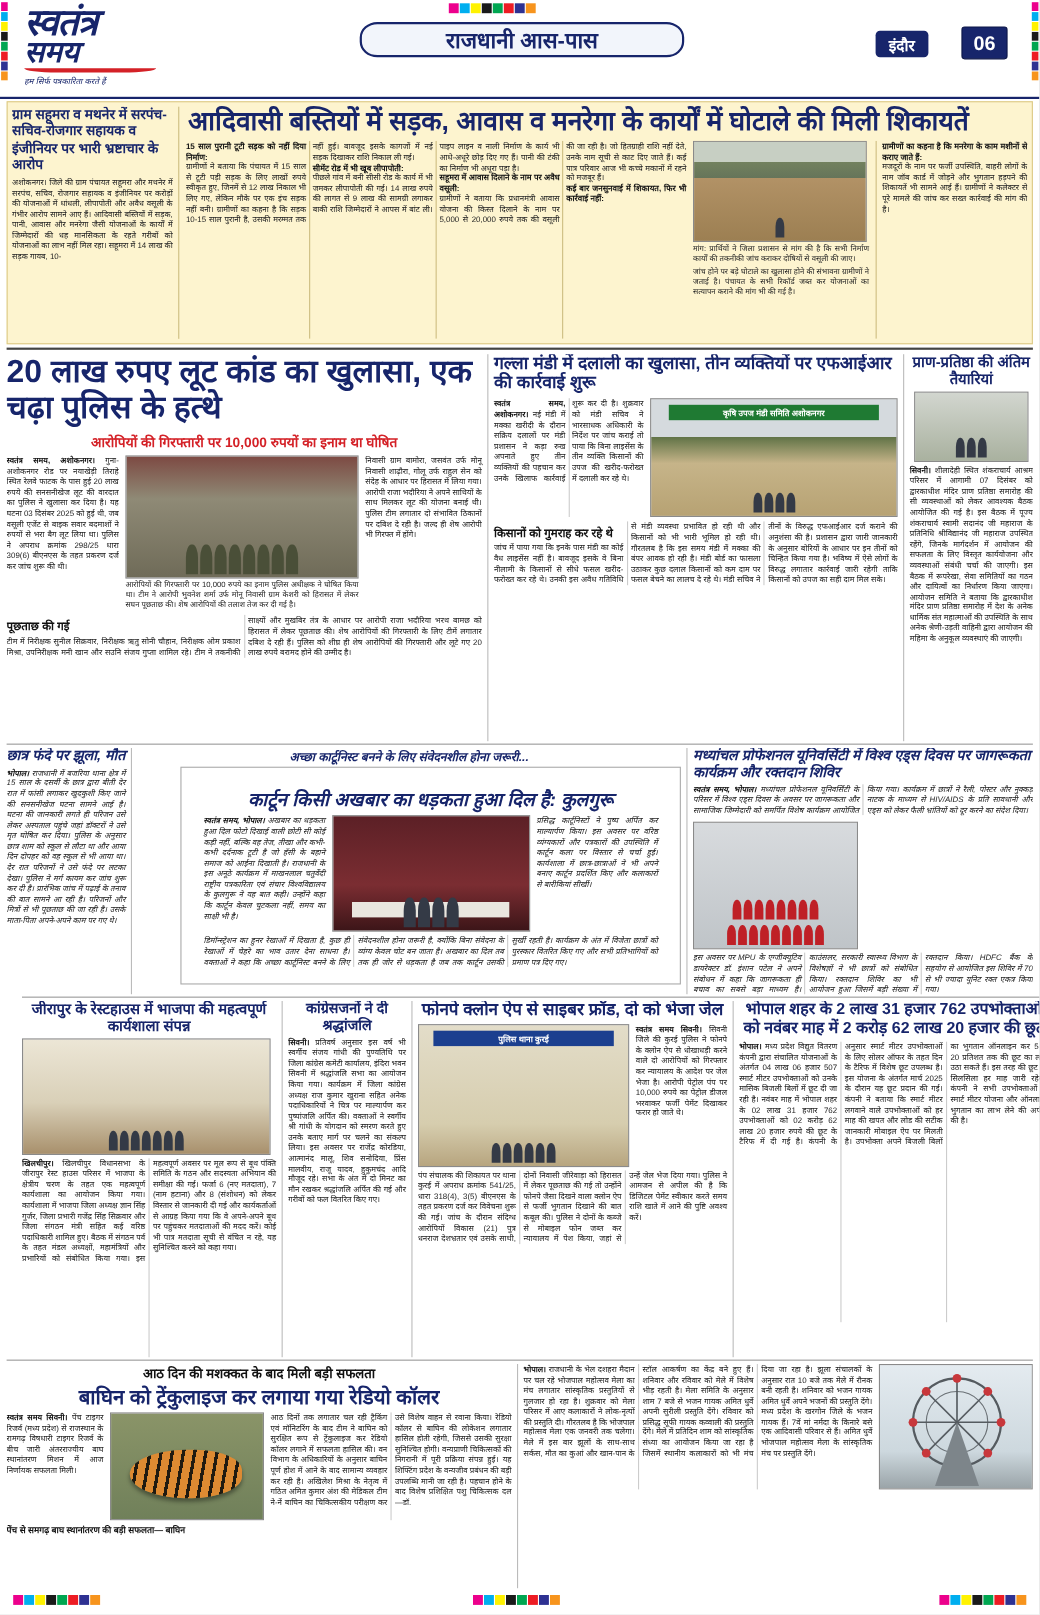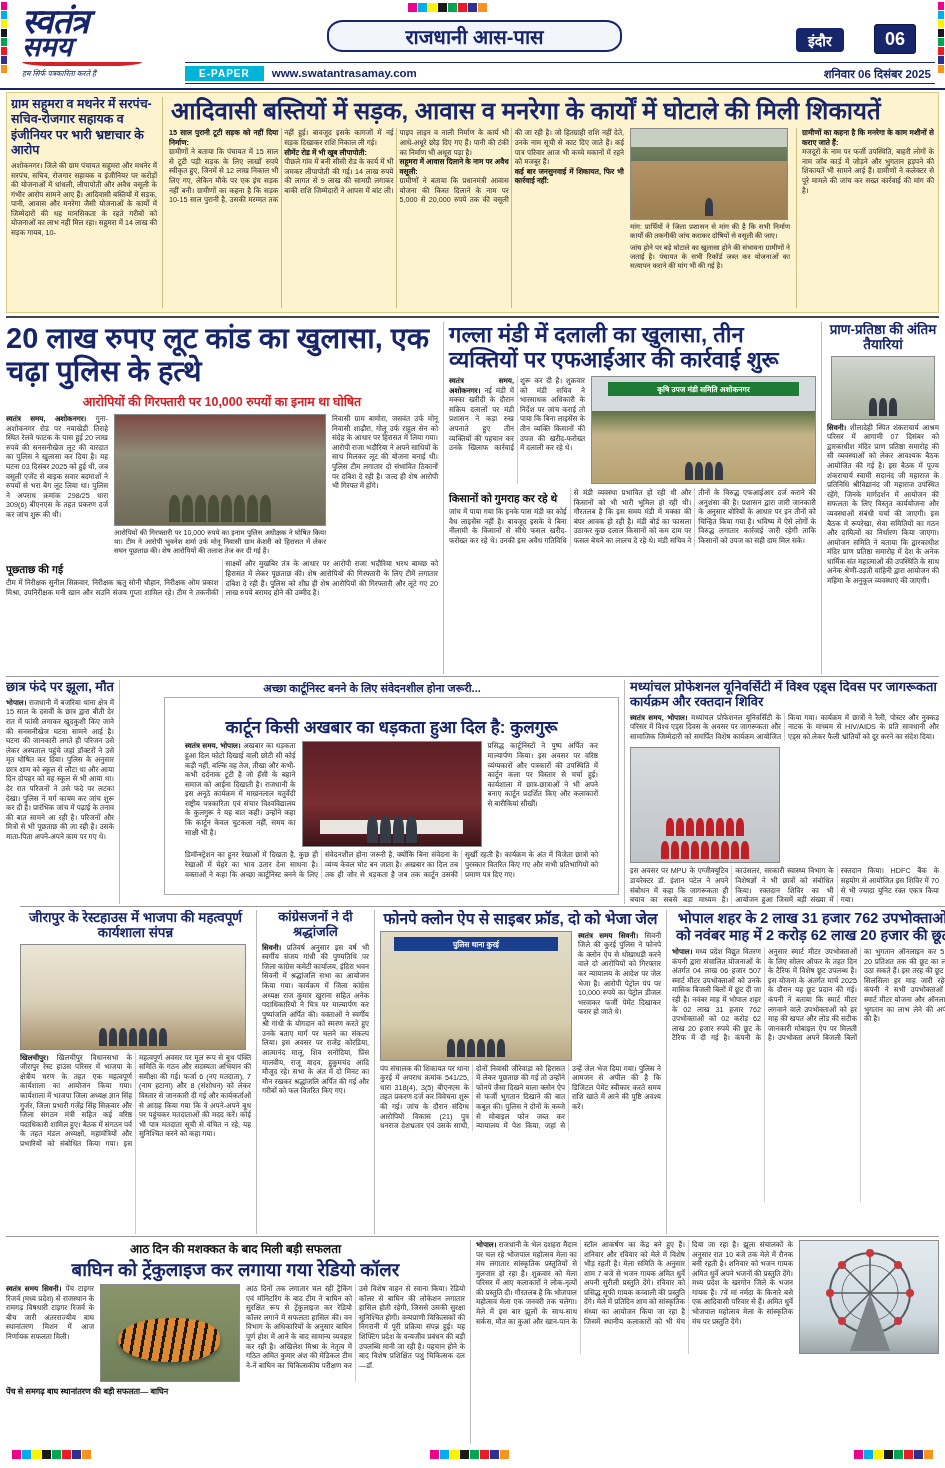--- a/index.html
+++ b/index.html
@@ -56,28 +56,28 @@
 
   
   .band2 { left:6px; top:316px; width:933px; height:358px; border-top:2px solid #444; display:flex; padding-top:4px; }
   .loot { width:438px; padding-right:5px; }
   .loot .hl { font-size:29px; text-align:left; }
   .redsub { color:#d42127; font-size:12.5px; font-weight:bold; text-align:center; margin:5px 0 4px; }
   .loot-row { display:flex; gap:6px; }
   .loot-c1 { width:102px; }
   .loot-c3 { flex:1; }
   .mandi { width:378px; padding:0 5px; }
-  .mandi .hl { font-size:22px; margin-bottom:4px; }
+  .mandi .hl { font-size:16px; margin-bottom:4px; }
   .mandi-row { display:flex; gap:6px; }
   .mandi-txt { flex:1; column-count:2; column-gap:6px; column-rule:1px solid #ccc; }
   .pran { flex:1; padding-left:5px; }
   .pran .hl { font-size:13.5px; text-align:center; margin-bottom:3px; }
 
   
-  .band3 { left:6px; top:676px; width:933px; height:228px; border-top:1px solid #999; display:flex; padding-top:3px; }
+  .band3 { left:6px; top:676px; width:933px; height:228px; border-top:1px solid #999; display:flex; padding-top:3px;font-style:italic; }
   .chhatra { width:114px; padding-right:5px; }
   .chhatra .hl { font-size:13px; margin-bottom:3px; }
   .cartoon { width:505px; padding:0 5px; }
   .kicker { font-size:11px; font-weight:bold; color:#17256b; text-align:center; margin-bottom:2px; }
   .cartoon-box { border:1px solid #aaa; padding:20px; height:198px; overflow:hidden;margin-left:39px; }
   .cartoon-box .hl { font-size:17px; text-align:center; margin-bottom:4px; }
   .cartoon-row { display:flex; gap:6px; margin-bottom:3px; }
   .aids { flex:1; padding-left:5px; }
   .aids .hl { font-size:13px; margin-bottom:3px; }
   .aids-row { display:flex; gap:6px; margin-bottom:3px;flex-direction:column; }
@@ -201,25 +201,20 @@
       <div class="mast1">स्वतंत्र</div>
       <div class="mast2">समय</div>
       <div class="mast-swoosh"></div>
       <div class="mast-tag">हम सिर्फ पत्रकारिता करते हैं</div>
     </div>
     <div class="banner">
       <span>राजधानी आस-पास</span>
     </div>
     <div class="edition">इंदौर</div>
     <div class="pageno">06</div>
-    <div class="epbar">
-      <span class="epbtn">E-PAPER</span>
-      <span class="web">www.swatantrasamay.com</span>
-      <span class="hdate">शनिवार 06 दिसंबर 2025</span>
-    </div>
   </div>
 
   <div class="sect lead">
     <div class="lead-side story">
       <div class="hl">ग्राम सहूमरा व मथनेर में सरपंच-सचिव-रोजगार सहायक व इंजीनियर पर भारी भ्रष्टाचार के आरोप</div>
       <p class="body">अशोकनगर। जिले की ग्राम पंचायत सहूमरा और मथनेर में सरपंच, सचिव, रोजगार सहायक व इंजीनियर पर करोड़ों की योजनाओं में धांधली, लीपापोती और अवैध वसूली के गंभीर आरोप सामने आए हैं। आदिवासी बस्तियों में सड़क, पानी, आवास और मनरेगा जैसी योजनाओं के कार्यों में जिम्मेदारों की धह मानसिकता के रहते गरीबों को योजनाओं का लाभ नहीं मिल रहा। सहूमरा में 14 लाख की सड़क गायब, 10-</p>
     </div>
     <div class="lead-main">
       <div class="hl">आदिवासी बस्तियों में सड़क, आवास व मनरेगा के कार्यों में घोटाले की मिली शिकायतें</div>
       <div class="lead-content">

